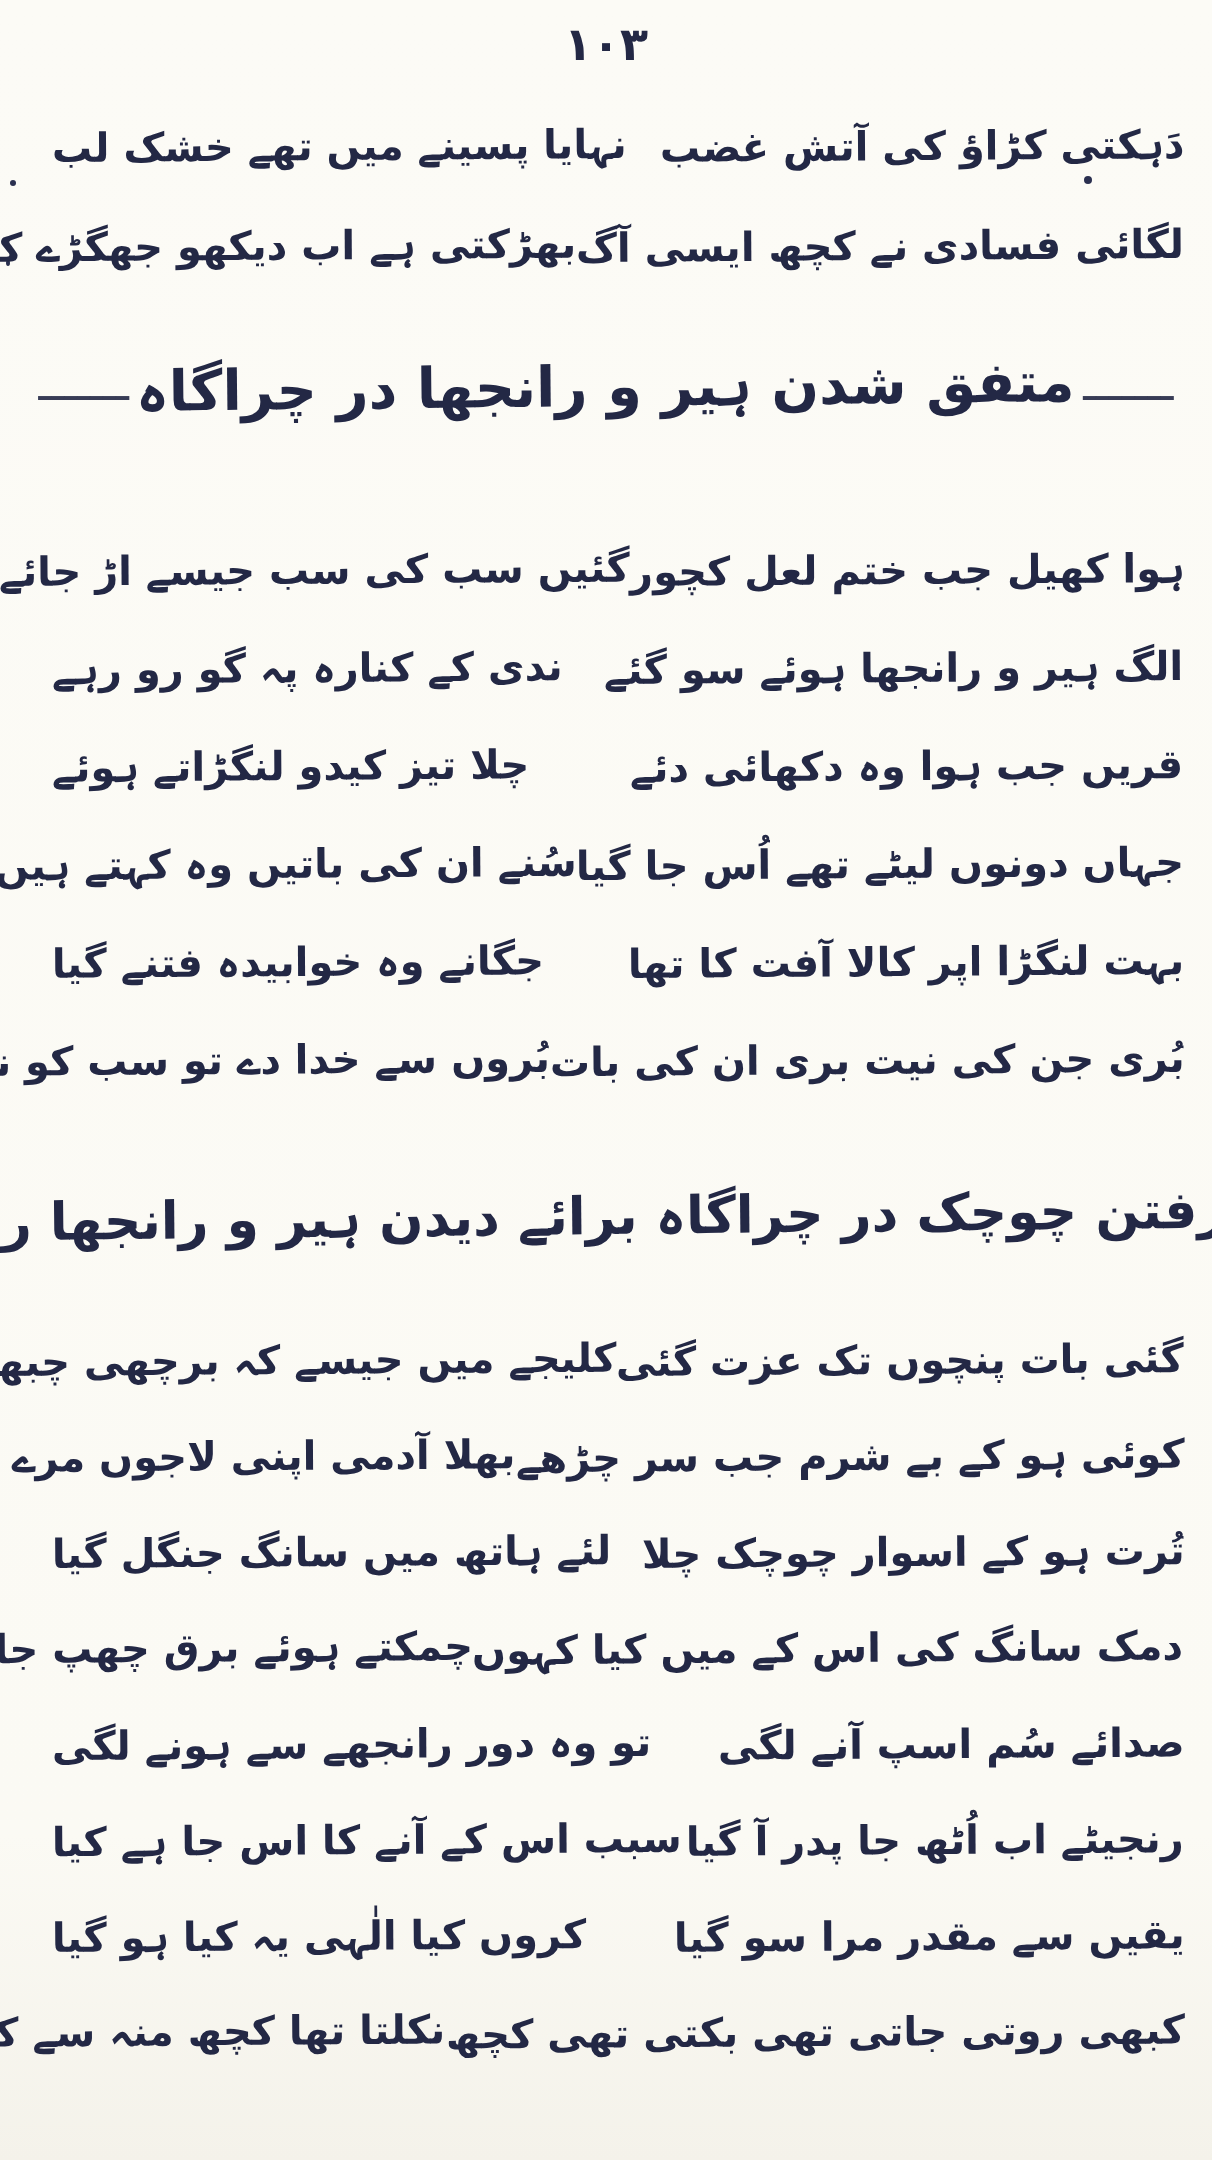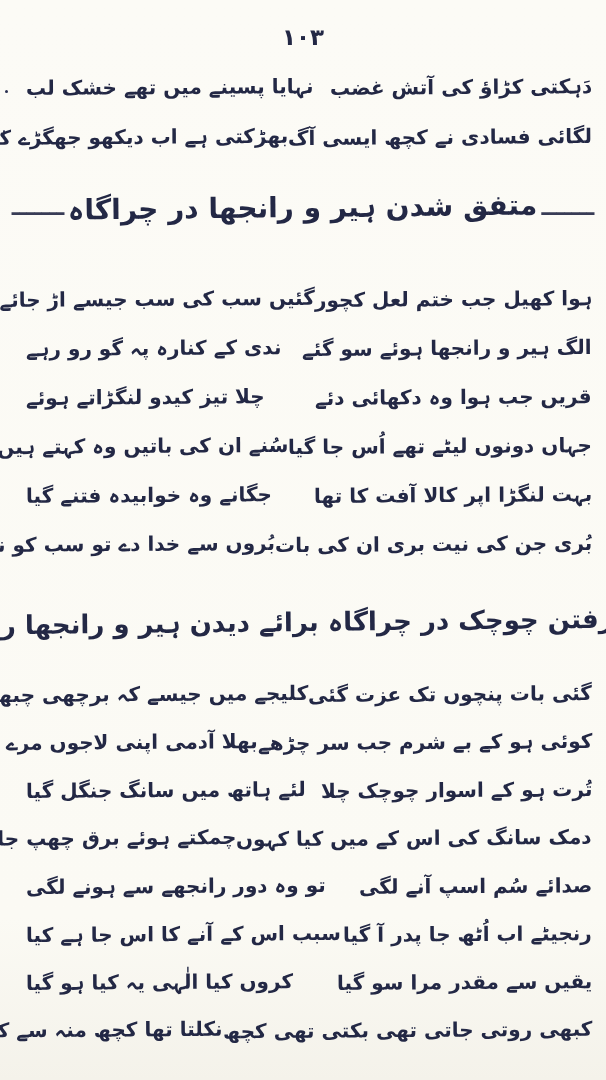--- a/index.html
+++ b/index.html
@@ -10,21 +10,21 @@
     background:#fcfbf6;
     background-image:linear-gradient(180deg,#fcfbf6 0%,#fbfaf4 85%,#f4f2ea 100%);
     font-family:"DejaVu Sans",sans-serif;
     color:#232845;
     direction:rtl;
     overflow:hidden;
     box-sizing:border-box;
   }
   .pagenum{
     text-align:center;
-    padding-top:24px;
+    padding-top:10px;
     font-size:23px;
     font-weight:bold;
     letter-spacing:2px;
   }
   .verses{display:block;}
   .verses1{margin-top:12px;}
   .verses2{margin-top:36px;}
   .verses3{margin-top:22px;}
   .row{
     display:flex;
@@ -53,21 +53,21 @@
   .heading2{margin-top:28px;height:52px;}
   .heading .htext{
     font-size:28px;
     font-weight:bold;
     white-space:nowrap;
     transform:rotate(-0.6deg);
   }
   .heading2 .htext{font-size:26px;}
   .ornament{
     font-size:22px;
-    font-weight:bold;
+    font-weight:normal;
     letter-spacing:-1px;
     white-space:nowrap;
     opacity:.9;
   }
   .speck{
     position:absolute;
     background:#2a3050;
     border-radius:50%;
   }
   .speck1{left:5px;top:90px;width:3px;height:3px;}

